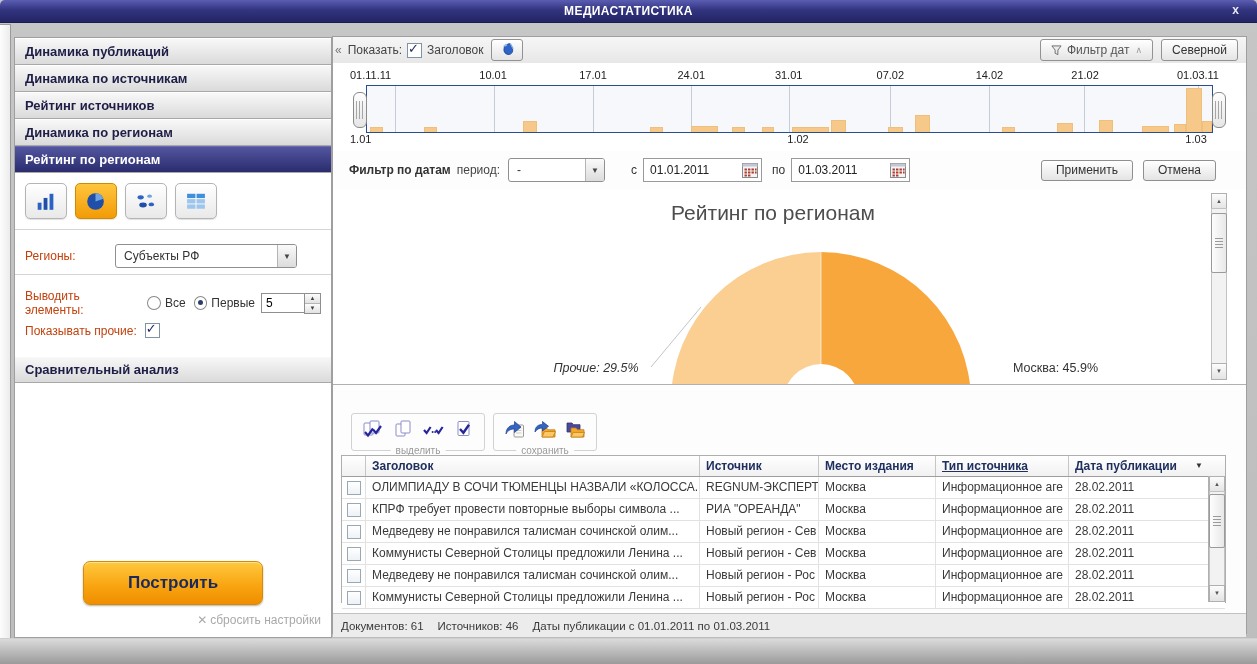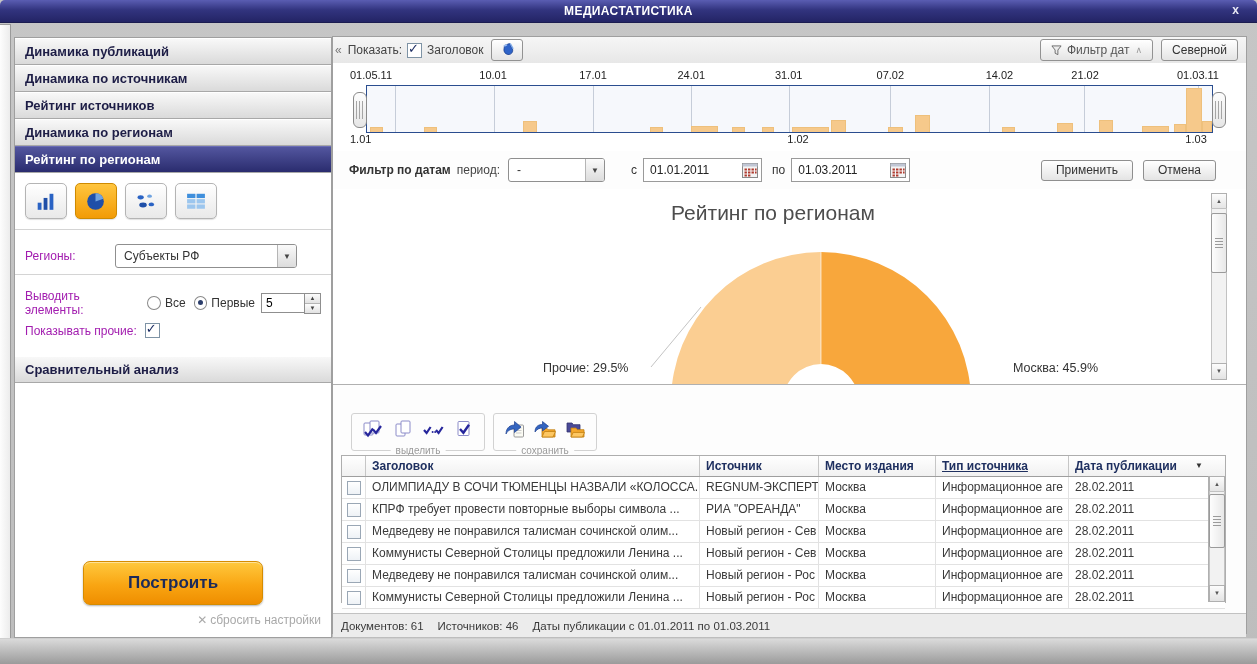--- a/index.html
+++ b/index.html
@@ -26,21 +26,21 @@
   .acc.active{background:linear-gradient(#53569f,#2a2c6e);color:#fff;border-top:1px solid #6a6db5;}
   .sb-content{background:#fff;padding:8px 10px 4px;flex:0 0 auto;}
   .ct-row{display:flex;gap:8px;padding:2px 0 10px;}
   .ct-btn{width:40px;height:34px;border:1px solid #b4b4b4;border-radius:5px;
     background:linear-gradient(#ffffff,#e9e9e9);display:flex;align-items:center;justify-content:center;cursor:pointer;
     box-shadow:0 1px 1px rgba(0,0,0,.12);}
   .ct-btn.active{background:linear-gradient(#ffc53e,#f29b06);border-color:#cf8a00;}
   .ct-btn svg{width:22px;height:19px;}
   .sb-divider{border-top:1px solid #d4d4d4;margin:0 -10px;padding-top:8px;}
   .sb-row{display:flex;align-items:center;font-size:12px;color:#333;margin:6px 0;}
-  .sb-row .lbl{color:#a21caf;}
+  .sb-row .lbl{color:#c2410c;}
   .select{display:inline-flex;height:22px;border:1px solid #8f8f8f;border-radius:3px;background:#fff;align-items:center;overflow:hidden;}
   .select .val{padding:0 8px;font-size:12px;color:#333;flex:1;}
   .select .dd{width:18px;height:100%;border-left:1px solid #b5b5b5;background:linear-gradient(#fafafa,#dcdcdc);
     display:flex;align-items:center;justify-content:center;font-size:8px;color:#444;cursor:pointer;}
   .radio{display:inline-block;width:12px;height:12px;border:1px solid #8a8a8a;border-radius:50%;background:#fff;position:relative;margin:0 4px 0 8px;vertical-align:-2px;cursor:pointer;}
   .radio.sel::after{content:"";position:absolute;left:3px;top:3px;width:5px;height:5px;border-radius:50%;background:#2c3e6b;}
   .cb{display:inline-block;width:13px;height:13px;border:1px solid #7e93a5;background:#fff;position:relative;vertical-align:-2px;cursor:pointer;}
   .cb.on::after{content:"✓";position:absolute;left:0px;top:-3px;font-size:13px;font-weight:bold;color:#1d2d63;}
   .num-wrap{display:inline-flex;margin-left:6px;}
   .num-wrap input{width:34px;height:18px;border:1px solid #8f8f8f;border-right:none;font-size:12px;padding:0 4px;font-family:inherit;}
@@ -98,21 +98,21 @@
   .cal{width:16px;height:15px;margin-right:3px;cursor:pointer;}
   .df-row .right{margin-left:auto;margin-right:30px;display:flex;gap:10px;}
   .df-btn{height:21px;padding:0 14px;border:1px solid #8f8f8f;border-radius:3px;background:linear-gradient(#ffffff,#e4e4e4);
     font-size:12px;color:#333;font-family:inherit;cursor:pointer;}
 
   
   .chart-zone{position:absolute;left:0;top:152px;right:0;height:195px;background:#fff;overflow:hidden;}
   .chart-title{position:absolute;left:0;top:12px;width:880px;text-align:center;font-size:21px;color:#4d4d4d;}
   .donut{position:absolute;left:328px;top:53px;width:320px;height:320px;}
   .callout{position:absolute;top:172px;font-size:12.5px;color:#333;}
-  .callout.others{left:210px;width:106px;text-align:left;}
+  .callout.others{left:210px;width:106px;text-align:center;font-style:italic;}
   .callout.moscow{left:680px;}
   .callout-line{position:absolute;left:308px;top:110px;width:70px;height:72px;}
 
   
   .vscroll{position:absolute;width:16px;}
   .vscroll .sb-btn{position:absolute;left:0;right:0;height:15px;border:1px solid #b0b0b0;
     background:linear-gradient(#fcfcfc,#e3e3e3);font-size:6px;color:#555;text-align:center;line-height:14px;cursor:pointer;}
   .vscroll .sb-btn.up{top:0;}
   .vscroll .sb-btn.down{bottom:0;}
   .vscroll .track{position:absolute;left:0;right:0;top:15px;bottom:15px;background:#f2f2f2;border:1px solid #c2c2c2;}
@@ -270,27 +270,27 @@
           </svg>
           <span class="txt">Фильтр дат</span>
           <span class="chev">∧<br></span>
         </span>
         <span class="tool-btn">Северной</span>
       </span>
     </div>
 
     <div class="tl-zone">
       <div class="tl-labels top" id="tl-top">
-          <div class="tl-lab" style="left: -16px;">01.05.11</div>
+          <div class="tl-lab" style="left: -16px;">01.11.11</div>
           <div class="tl-lab" style="left: 15%; transform: translateX(-50%);">10.01</div>
           <div class="tl-lab" style="left: 26.8%; transform: translateX(-50%);">17.01</div>
           <div class="tl-lab" style="left: 38.4%; transform: translateX(-50%);">24.01</div>
           <div class="tl-lab" style="left: 49.9%; transform: translateX(-50%);">31.01</div>
           <div class="tl-lab" style="left: 61.9%; transform: translateX(-50%);">07.02</div>
-          <div class="tl-lab" style="left: 73.6%; transform: translateX(-50%); margin-left: 10px;">14.02</div>
+          <div class="tl-lab" style="left: 73.6%; transform: translateX(-50%);">14.02</div>
           <div class="tl-lab" style="left: 84.9%; transform: translateX(-50%);">21.02</div>
           <div class="tl-lab" style="right: -6px;">01.03.11</div>
         </div>
       <div class="tl-strip">
         <div id="tl-grid">
             <div class="tl-grid" style="left: 3.3%;"></div>
             <div class="tl-grid" style="left: 15%;"></div>
             <div class="tl-grid" style="left: 26.8%;"></div>
             <div class="tl-grid" style="left: 38.4%;"></div>
             <div class="tl-grid" style="left: 49.9%;"></div>

